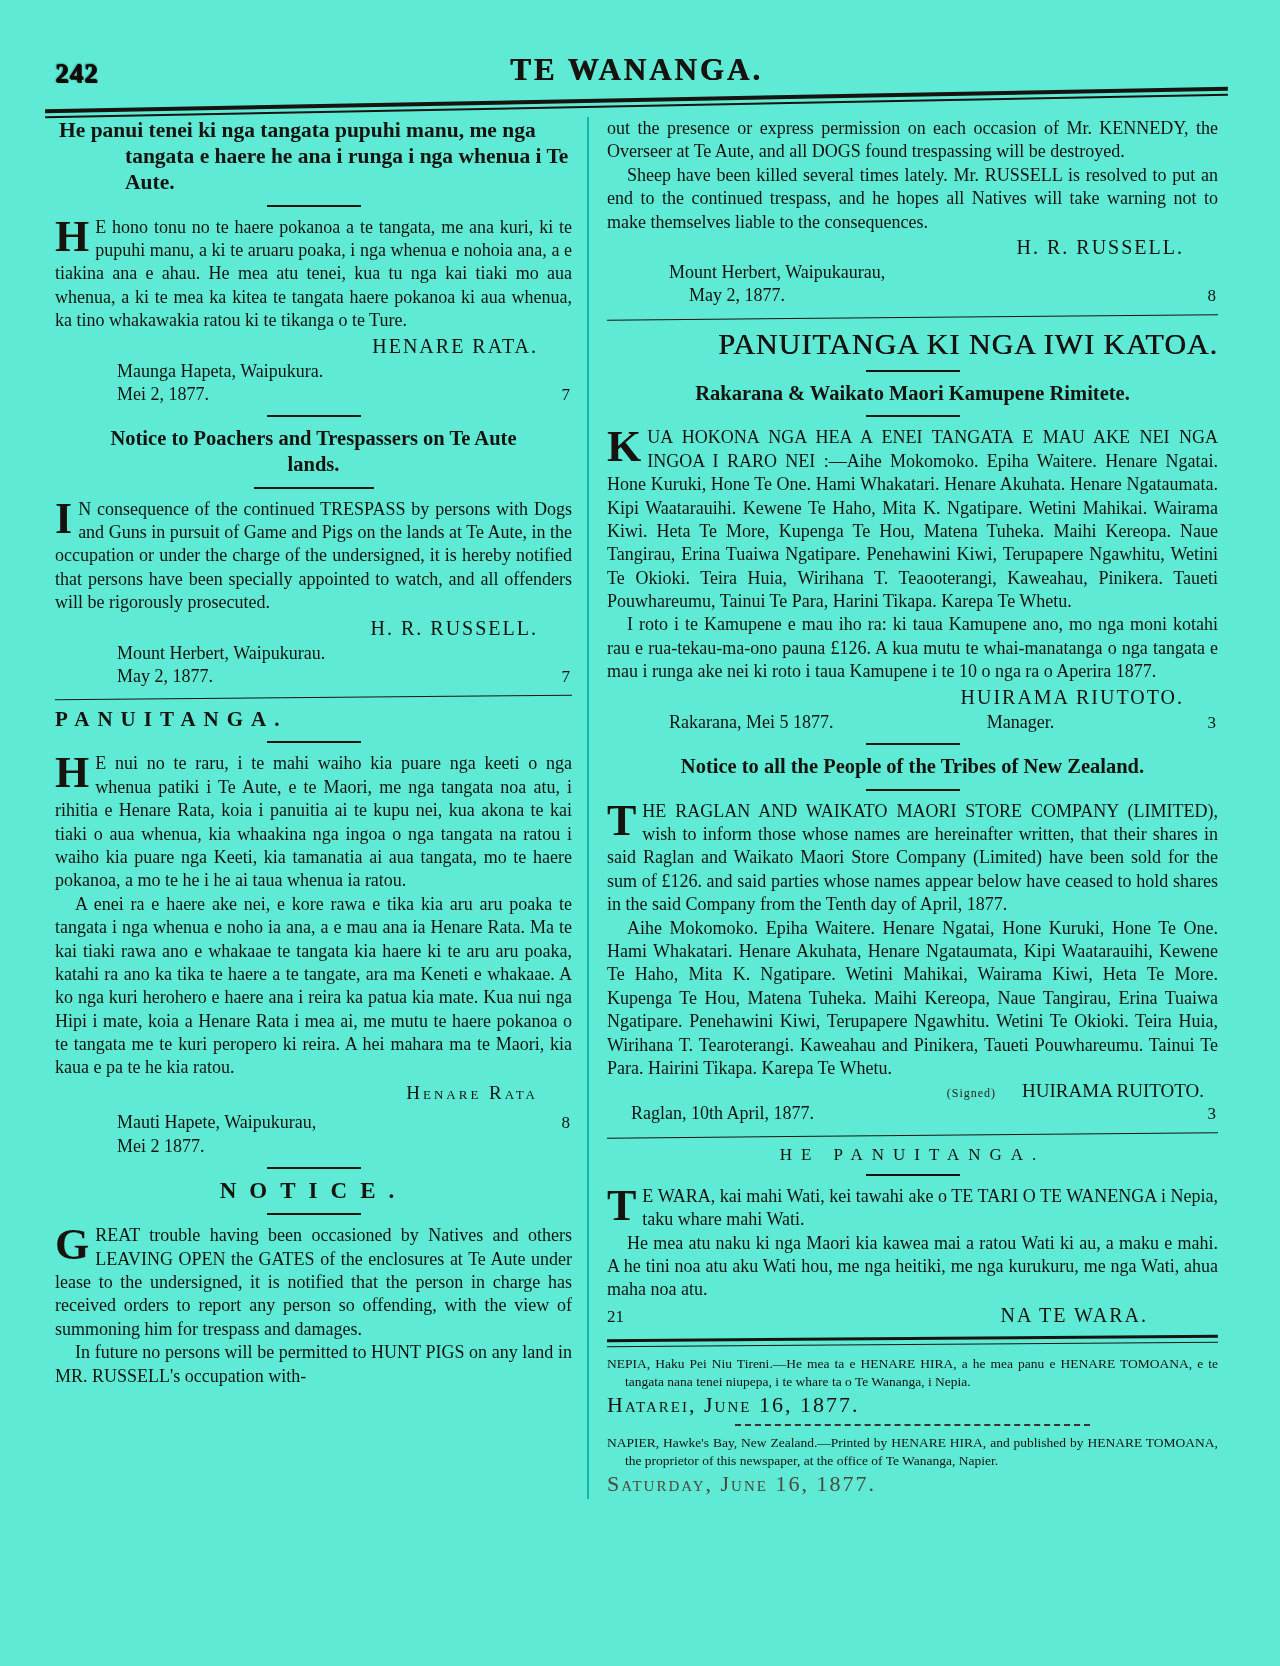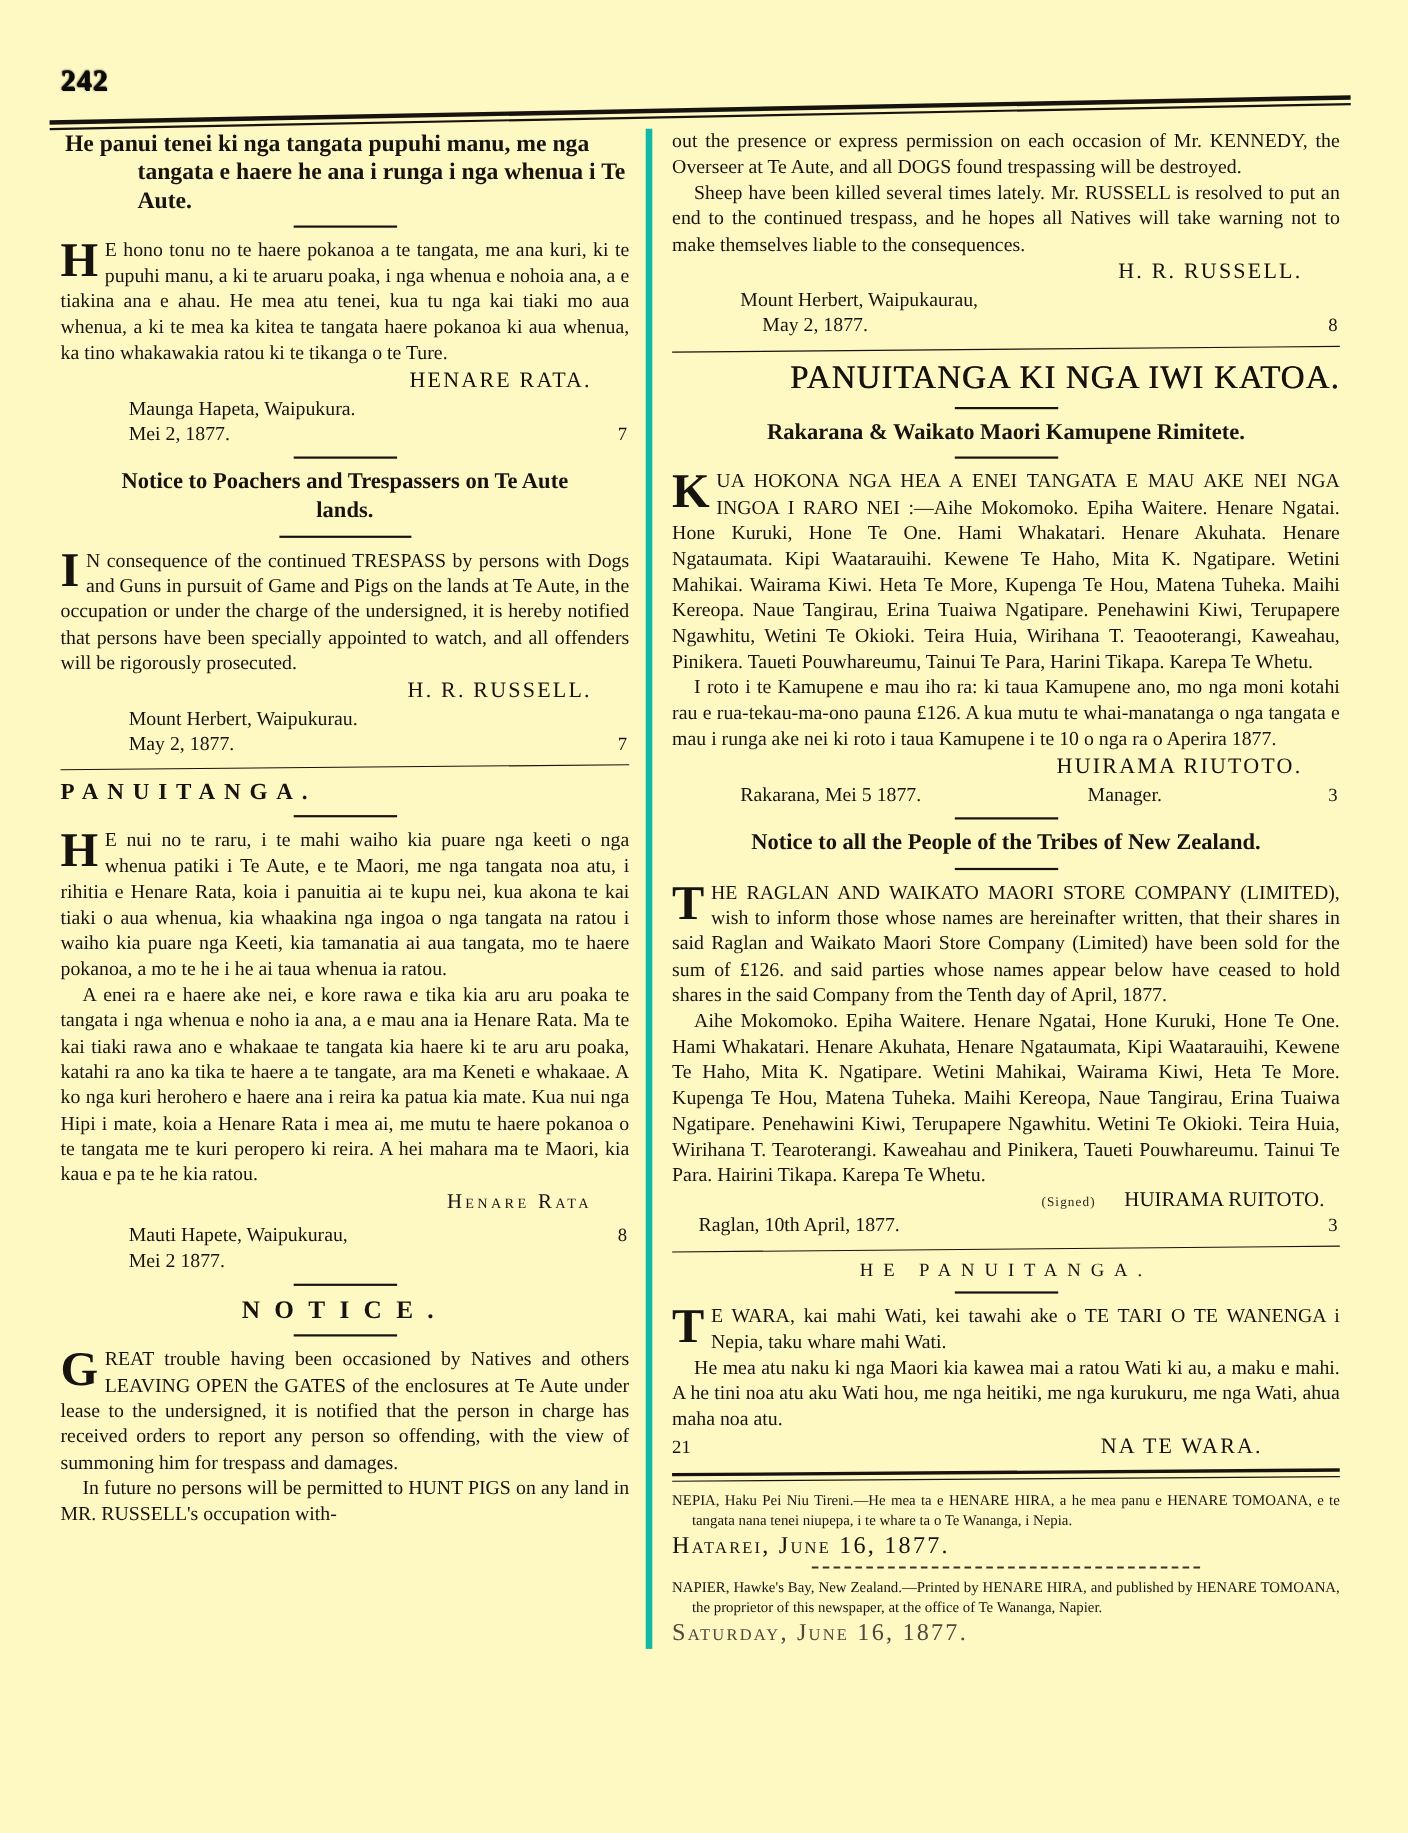--- a/index.html
+++ b/index.html
@@ -1,40 +1,40 @@
 <!DOCTYPE html>
 <html><head>
 <meta charset="utf-8">
 <style>
   * { margin:0; padding:0; box-sizing:border-box; }
   html,body { background:#d8d5cc; }
   .page {
     width:1280px; height:1666px; margin:0 auto; position:relative; overflow:hidden;
-    background:#fef9c3; color:#17130f;
+    background:#5eead4; color:#17130f;
     font-family:"Liberation Serif","DejaVu Serif",serif;
   }
   .inner { padding:30px 62px 16px 55px; }
 
   
   .hdr { position:relative; height:66px; }
   .page-num {
     position:absolute; left:0; top:28px; font-size:27px; font-weight:700;
     letter-spacing:1px; color:#0d0b09; text-shadow:0 0 2px #0d0b09, 1px 1px 0 #0d0b09;
   }
   .masthead {
     text-align:center; font-size:31px; font-weight:700; letter-spacing:3px;
     padding-top:22px; text-shadow:0.6px 0 0 #17130f;
   }
   .hdr-rule { height:9px; border-top:4px solid #17130f; border-bottom:2px solid #17130f; transform:rotate(-1.1deg); margin:2px -10px 0; }
 
   
   .columns { display:flex; margin-top:10px; }
   .col-left  { width:532px; padding-right:15px; }
   .col-right { flex:1; border-left:2px solid #2a2username520; padding-left:18px; }
-  .col-right { border-left:6px solid #14b8a6; }
+  .col-right { border-left:2px solid #14b8a6; }
 
   
   p.body { font-size:18px; line-height:1.3; text-align:justify; }
   p.indent { text-indent:20px; }
   .dropcap { float:left; font-size:44px; line-height:36px; padding:3px 6px 0 0; font-weight:600; }
 
   .h-panui { font-weight:700; font-size:21.5px; line-height:1.22; padding-left:70px; text-indent:-66px; }
   .h-center { font-weight:700; font-size:20.5px; line-height:1.25; text-align:center; padding:0 30px; }
   .h-spaced { font-weight:700; font-size:21px; letter-spacing:8px; }
   .h-notice { font-weight:700; font-size:23px; letter-spacing:13px; text-align:center; }
@@ -63,20 +63,21 @@
   .signed-label { font-size:12px; letter-spacing:1px; padding-right:26px; color:#2b261e; }
 </style>
 </head>
 <body>
 
 <div class="page">
   <div class="inner">
 
     <div class="hdr">
       <span class="page-num">242</span>
+      <div class="masthead">TE WANANGA.</div>
     </div>
     <div class="hdr-rule"></div>
 
     <div class="columns">
 
       <div class="col-left">
 
         <section>
           <h2 class="h-panui">He panui tenei ki nga tangata pupuhi manu, me nga tangata e haere he ana i runga i nga whenua i Te Aute.</h2>
           <div class="short-rule"></div>

